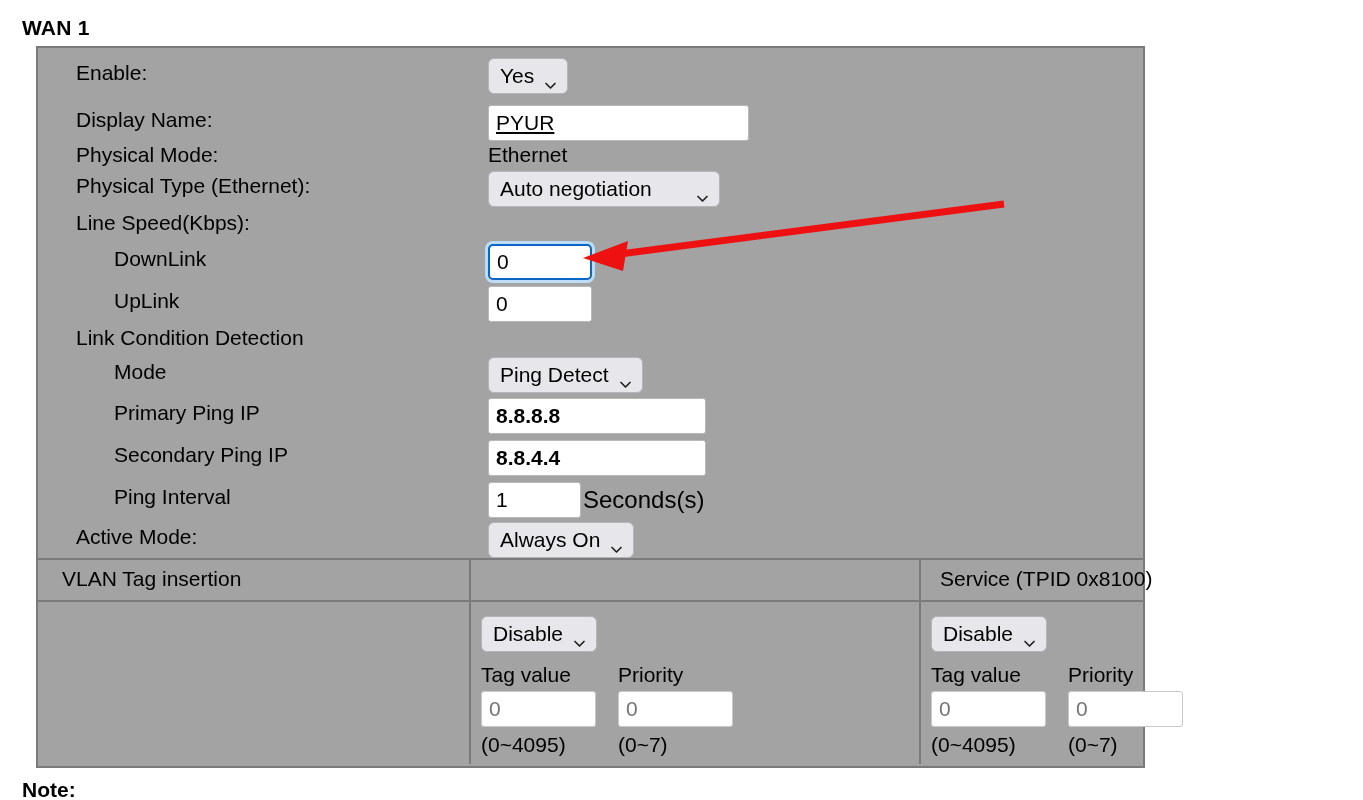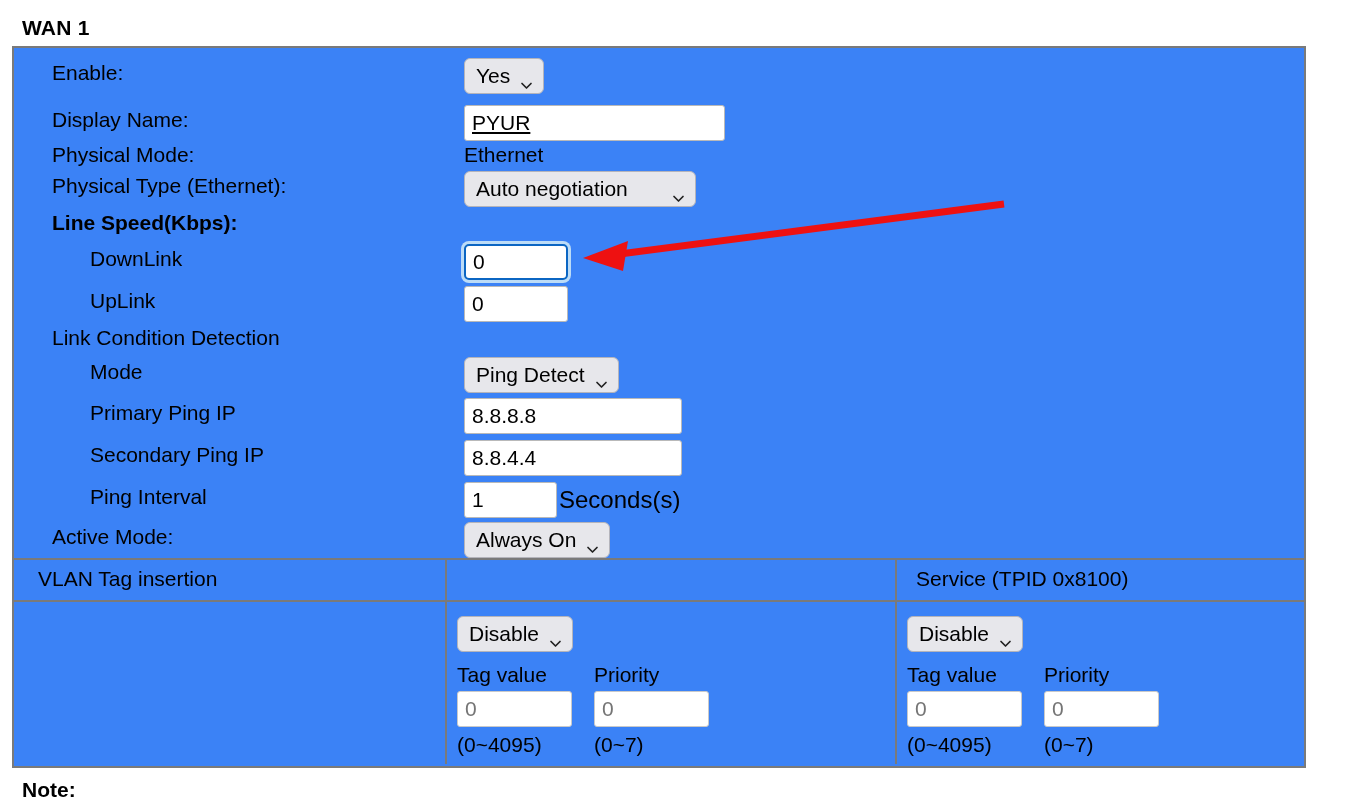--- a/index.html
+++ b/index.html
@@ -31,27 +31,27 @@
     top: 16px;
     font-size: 21px;
     font-weight: bold;
     letter-spacing: 0.2px;
     line-height: 24px;
   }
 
   
   .wan-table {
     position: absolute;
-    left: 12px;
+    left: 36px;
     top: 46px;
-    width: 1294px;
+    width: 1109px;
     height: 722px;
     border: 2px solid #7a7a7a;
     box-sizing: border-box;
-    background: #3b82f6;
+    background: #a3a3a3;
   }
 
   
   .settings {
     position: relative;
     height: 512px;
     border-bottom: 2px solid #7a7a7a;
     box-sizing: border-box;
   }
 
@@ -85,21 +85,21 @@
     color: #000000;
     background: #ffffff;
     border: 1px solid #b9b9b9;
     border-radius: 3px;
     padding: 2px 7px;
     height: 36px;
     outline: none;
   }
   .txt.w-display { width: 261px; text-decoration: underline; }
   .txt.w-speed   { width: 104px; }
-  .txt.w-ip      { width: 218px; }
+  .txt.w-ip      { width: 218px; font-weight: bold; }
   .txt.w-interval{ width: 93px; }
   .txt.w-tag     { width: 115px; }
 
   .txt.focused {
     border: 2px solid #0b66c3;
     border-radius: 5px;
     box-shadow: 0 0 0 3px #bcdcf7;
     caret-color: #000;
   }
 
@@ -275,21 +275,21 @@
             <span>Auto negotiation</span>
             <span class="caret">
               <svg width="13" height="13" viewBox="0 0 13 13">
                   <path d="M2 4.5 L6.5 9 L11 4.5" fill="none" stroke="#222" stroke-width="1.7" stroke-linecap="round" stroke-linejoin="round"></path>
                 </svg>
             </span>
           </span>
         </div>
       </div>
 
-      <div class="row" style="top:160px;font-weight:bold;">
+      <div class="row" style="top:160px;">
         <div class="label">Line Speed(Kbps):</div>
       </div>
 
       <div class="row" style="top:196px;">
         <div class="label indent">DownLink</div>
         <div class="ctrl">
           <input class="txt w-speed focused" type="text" value="0" style="">
         </div>
       </div>
 

